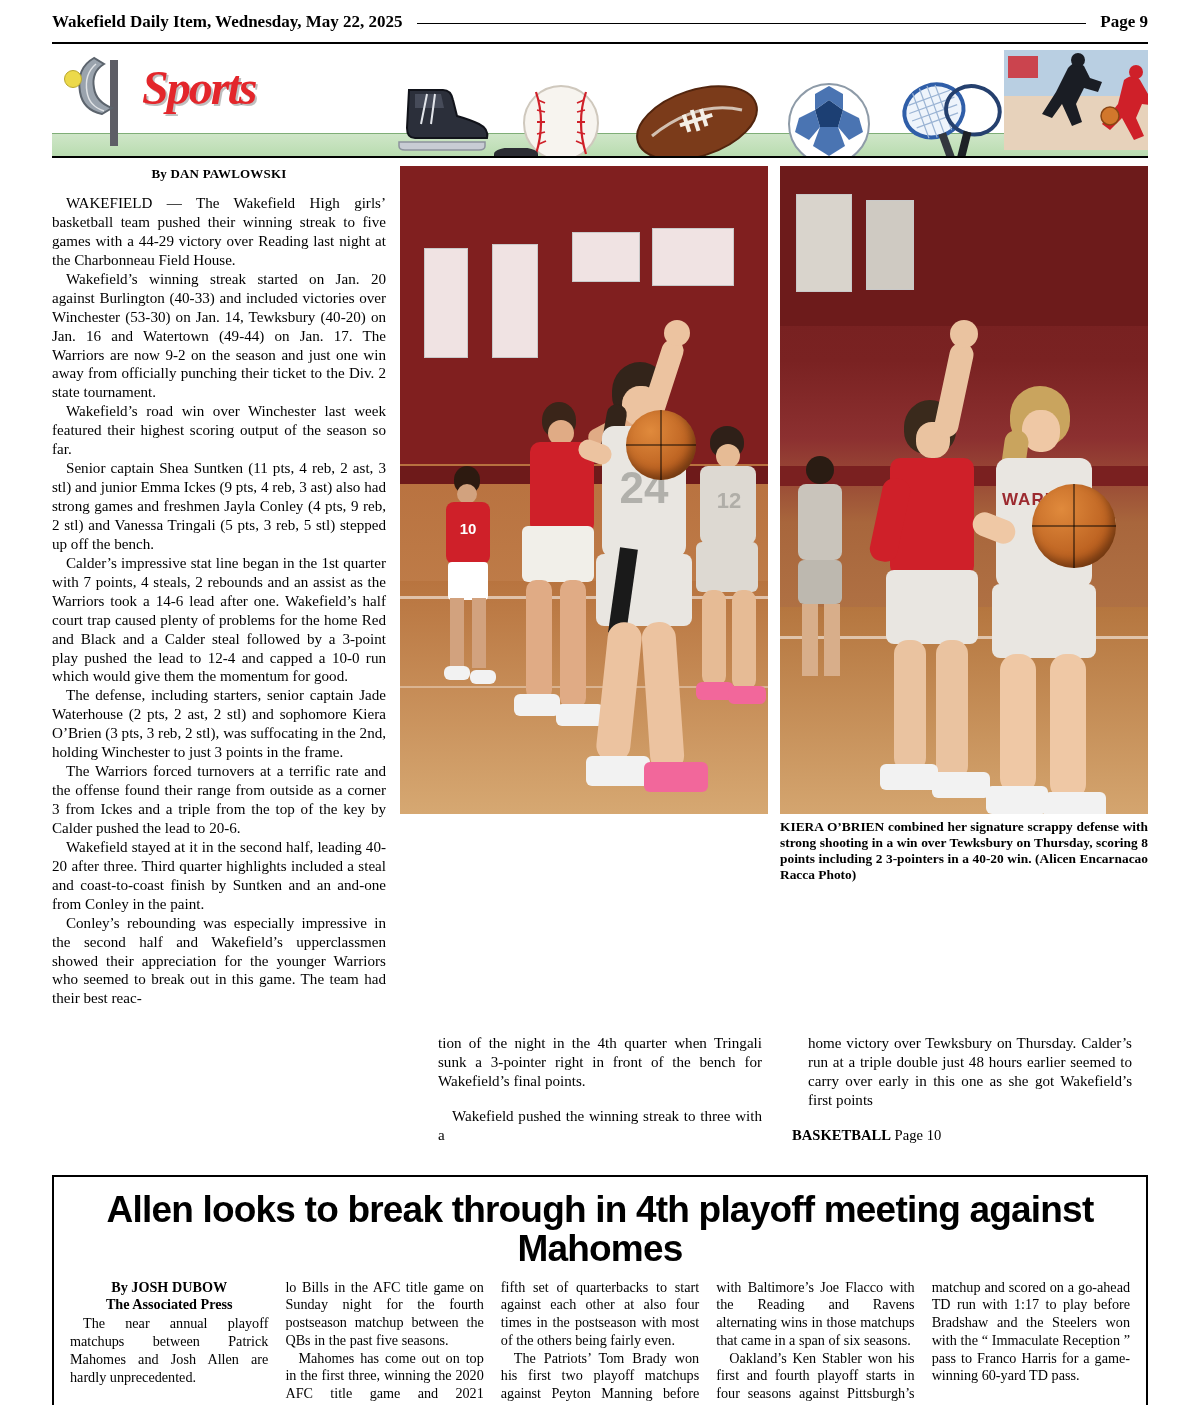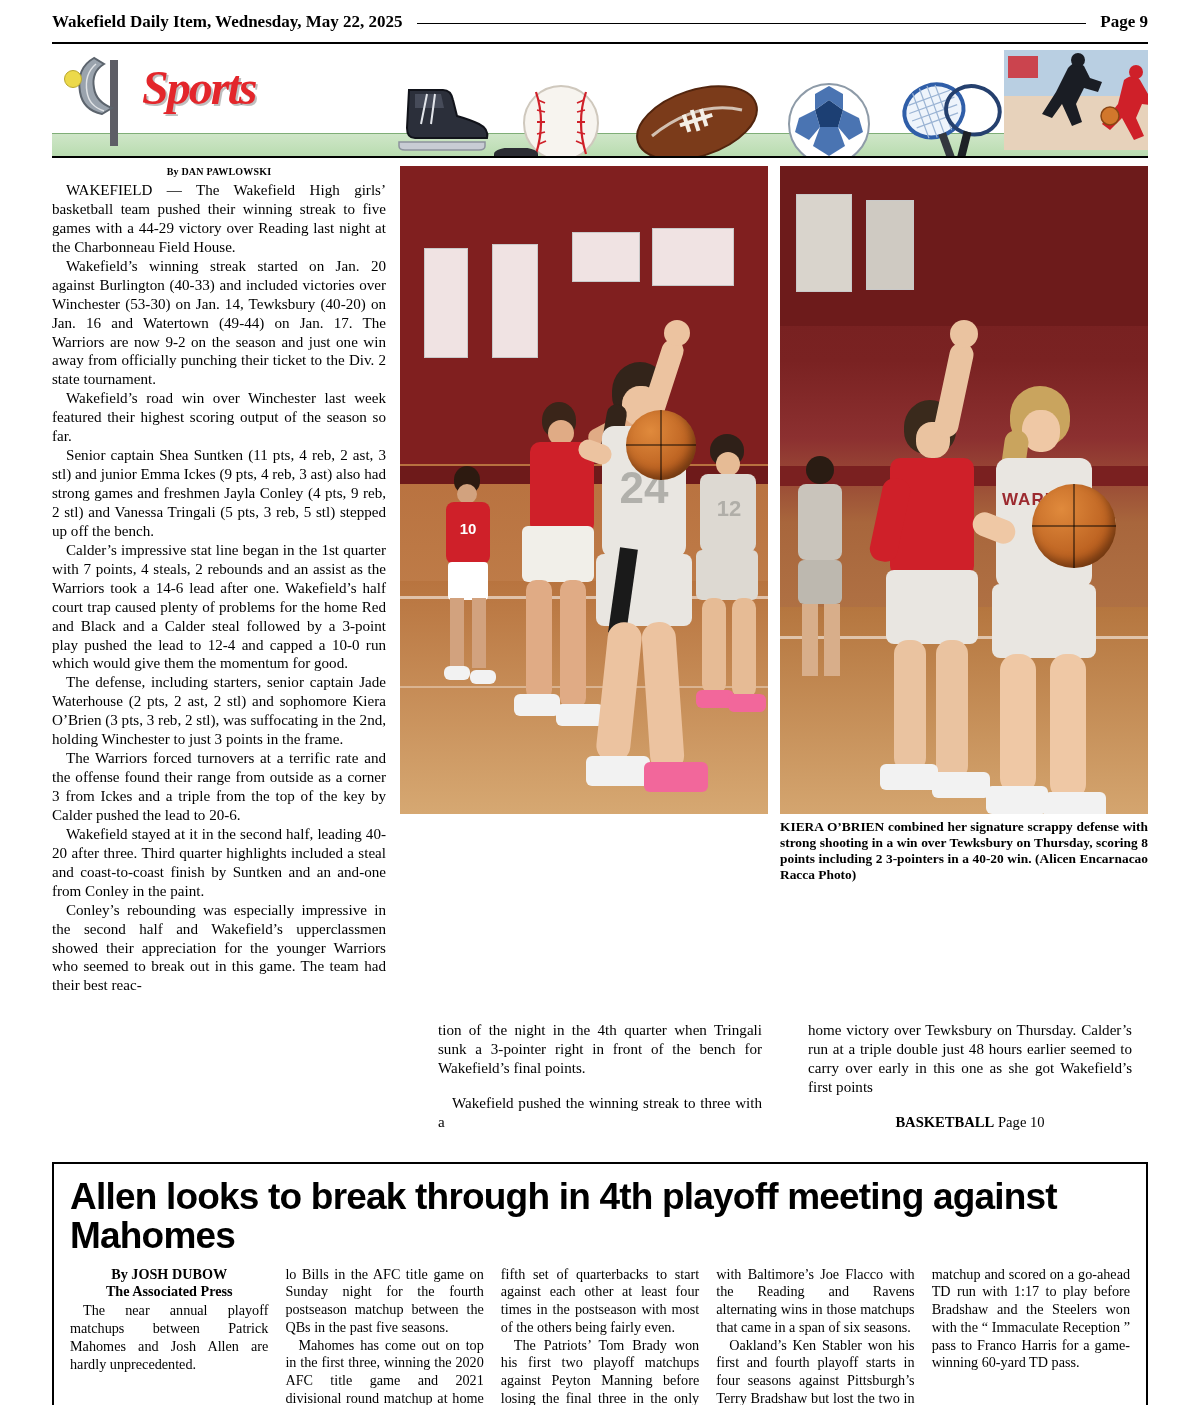--- a/index.html
+++ b/index.html
@@ -106,23 +106,23 @@
     margin: 8px 52px 0 52px;
     display: flex;
     gap: 14px;
   }
   .col-text {
     width: 380px;
   }
   .byline {
     text-align: center;
     font-weight: bold;
-    font-size: 10px;
-    font-family: "Liberation Serif", serif;
-    margin-bottom: 4px;
+    font-size: 13px;
+    font-family: "Liberation Serif", serif;
+    margin-bottom: 12px;
     letter-spacing: .2px;
   }
   .body-text p {
     margin: 0;
     font-size: 15.1px;
     line-height: 1.255;
     text-align: justify;
     text-indent: 14px;
     font-family: "Liberation Serif", serif;
     hyphens: auto;
@@ -154,39 +154,40 @@
 
   
   .cont-wrap {
     margin: 10px 52px 0 52px;
     display: flex;
     gap: 14px;
   }
   .cont-col { width: 380px; font-size: 15.1px; line-height: 1.255; font-family: "Liberation Serif", serif; text-align: justify; }
   .cont-col p { margin: 16px; text-indent: 14px; }
   .jump {
-    text-align: center;
+    text-align: left;
     font-size: 14.6px;
     margin-top: 5px;
     font-family: "Liberation Serif", serif;
   }
   .jump b { font-family: "Liberation Serif", serif; }
 
   
   .bottom-box {
     margin: 14px 52px 0 52px;
     border: 2px solid #000;
     padding: 14px 16px 10px 16px;
     box-sizing: border-box;
   }
   .bottom-headline {
     font-family: "Liberation Sans", sans-serif;
     font-weight: bold;
     font-size: 37px;
     line-height: 1.05;
+    text-align: center;
     letter-spacing: -0.8px;
     margin-bottom: 10px;
   }
   .bottom-cols {
     display: flex;
     gap: 17px;
   }
   .bcol {
     width: 201px;
     font-size: 14.2px;
@@ -420,21 +421,21 @@
             <div style="position:absolute;left:54px;top:206px;width:18px;height:86px;background:#1a1a1a;transform:rotate(8deg)"></div>
 
             <div style="position:absolute;left:42px;top:280px;width:34px;height:140px;background:#ecc3a0;border-radius:16px;transform:rotate(6deg)"></div>
             <div style="position:absolute;left:86px;top:280px;width:34px;height:150px;background:#ecc3a0;border-radius:16px;transform:rotate(-4deg)"></div>
             <div class="shoe" style="position:absolute;left:26px;top:414px;width:64px;height:30px"></div>
             <div class="shoe-pink" style="position:absolute;left:84px;top:420px;width:64px;height:30px"></div>
           </div>
 
           <div class="bball" style="left:226px;top:244px;width:70px;height:70px"></div>
 
-          <div class="person" style="left:282px;top:268px;width:90px;height:300px">
+          <div class="person" style="left:282px;top:260px;width:90px;height:300px">
             <div style="position:absolute;left:28px;top:0;width:34px;height:32px;background:#2f2018;border-radius:50% 50% 44% 44%"></div>
             <div style="position:absolute;left:34px;top:18px;width:24px;height:24px;background:#e6bb95;border-radius:50%"></div>
             <div style="position:absolute;left:18px;top:40px;width:56px;height:78px;background:#ddd9d2;border-radius:8px"></div>
             <div style="position:absolute;left:30px;top:62px;width:34px;height:26px;color:#b0aea8;font:bold 22px 'Liberation Sans',sans-serif;text-align:center">12</div>
             <div style="position:absolute;left:14px;top:116px;width:62px;height:50px;background:#ddd9d2;border-radius:6px"></div>
             <div style="position:absolute;left:20px;top:164px;width:24px;height:96px;background:#e6bb95;border-radius:10px"></div>
             <div style="position:absolute;left:50px;top:164px;width:24px;height:100px;background:#e6bb95;border-radius:10px"></div>
             <div class="shoe-pink" style="position:absolute;left:14px;top:256px;width:38px;height:18px"></div>
             <div class="shoe-pink" style="position:absolute;left:46px;top:260px;width:38px;height:18px"></div>
           </div>
@@ -531,21 +532,21 @@
 
       </div>
 
       <div class="bcol">
         <p style="text-indent:0">lo Bills in the AFC title game on Sunday night for the fourth postseason matchup between the QBs in the past five seasons.</p>
         <p>Mahomes has come out on top in the first three, winning the 2020 AFC title game and 2021 divisional round matchup at home and then a divisional roundup last season in Buffalo.</p>
 
       </div>
 
       <div class="bcol">
-        <p style="text-indent:0">fifth set of quarterbacks to start against each other at least four times in the postseason with most of the others being fairly even.</p>
+        <p style="text-indent:0">fifth set of quarterbacks to start against each other at also four times in the postseason with most of the others being fairly even.</p>
         <p>The Patriots’ Tom Brady won his first two playoff matchups against Peyton Manning before losing the final three in the only QB rivalry with five postseason meetings.</p>
 
       </div>
 
       <div class="bcol">
         <p style="text-indent:0">with Baltimore’s Joe Flacco with the Reading and Ravens alternating wins in those matchups that came in a span of six seasons.</p>
         <p>Oakland’s Ken Stabler won his first and fourth playoff starts in four seasons against Pittsburgh’s Terry Bradshaw but lost the two in the middle. Stabler also came off the bench in the 1972 divisional round</p>
       </div>
 
       <div class="bcol">

